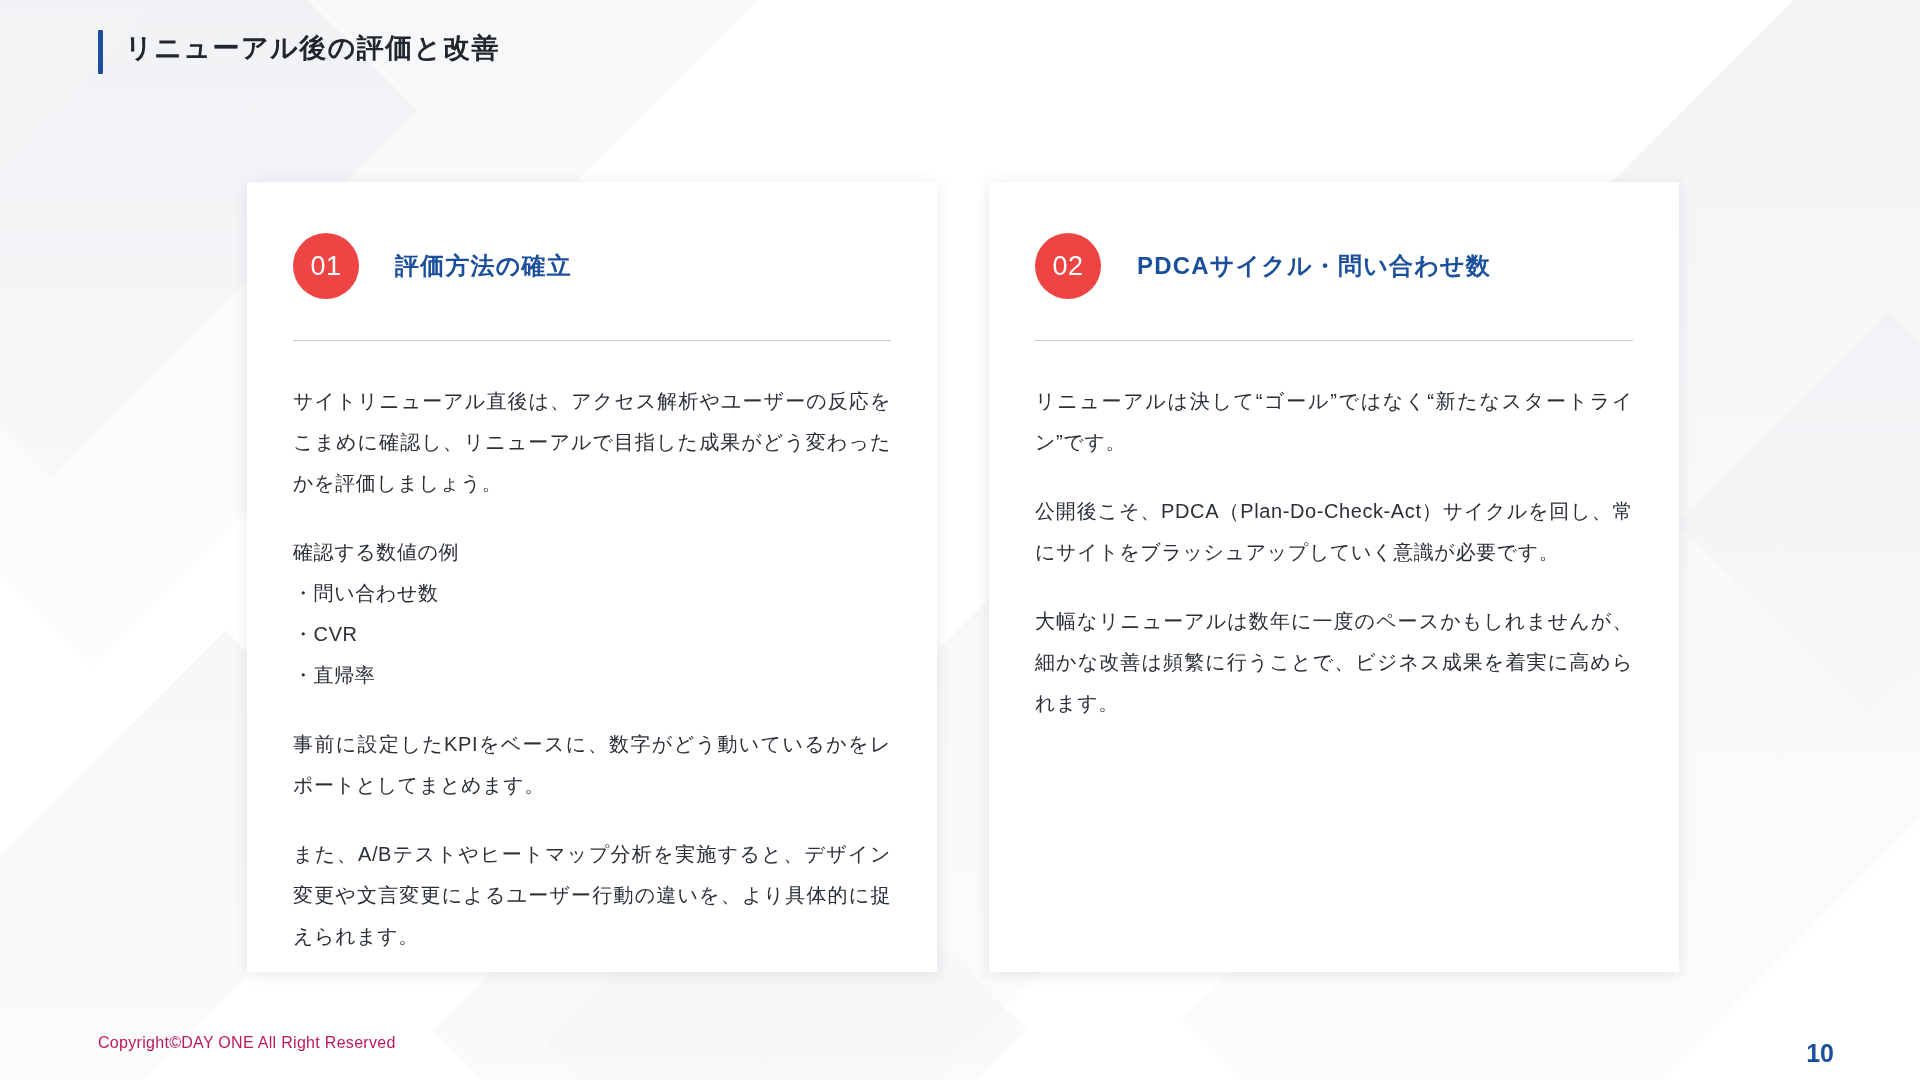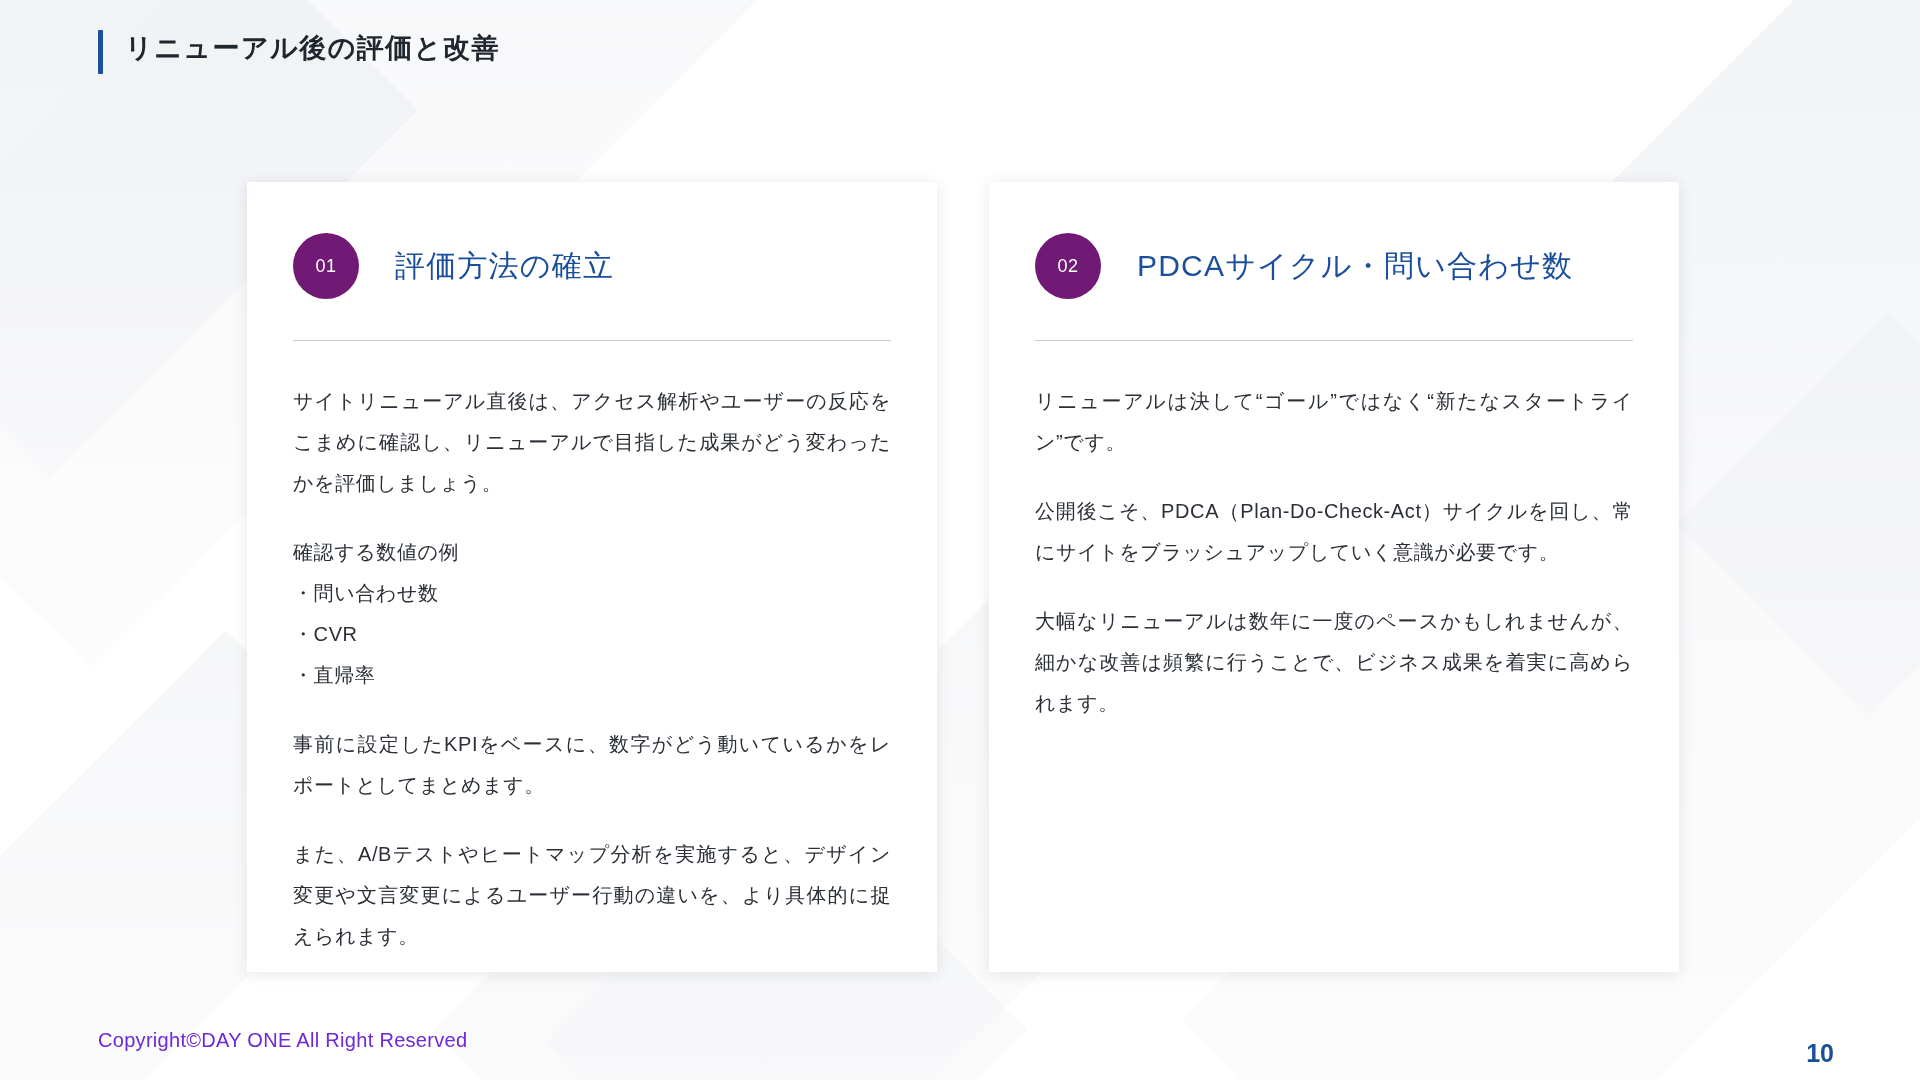--- a/index.html
+++ b/index.html
@@ -77,33 +77,33 @@
   .card-head {
     display: flex;
     align-items: center;
     gap: 36px;
     height: 76px;
   }
   .badge {
     width: 66px;
     height: 66px;
     border-radius: 50%;
-    background: #701a75;
+    background: #ef4444;
     color: #ffffff;
     display: flex;
     align-items: center;
     justify-content: center;
-    font-size: 18px;
+    font-size: 27px;
     font-weight: 500;
     letter-spacing: 0.5px;
     flex: 0 0 auto;
   }
   .card-title {
-    font-size: 30px;
-    font-weight: normal;
+    font-size: 24px;
+    font-weight: bold;
     color: #1b4f9c;
     letter-spacing: 1.2px;
   }
   .divider {
     margin-top: 36px;
     height: 1px;
     background: #c9ccd1;
     width: 100%;
   }
   .card-body {
@@ -124,22 +124,22 @@
   .list .li {
     margin: 0;
   }
   .tight { margin-bottom: 0; }
 
   
   .footer-left {
     position: absolute;
     left: 98px;
     bottom: 28px;
-    font-size: 20px;
-    color: #6d28d9;
+    font-size: 16px;
+    color: #be185d;
     letter-spacing: 0.3px;
   }
   .footer-page {
     position: absolute;
     right: 86px;
     bottom: 12px;
     font-size: 25px;
     font-weight: bold;
     color: #1b4f9c;
   }

